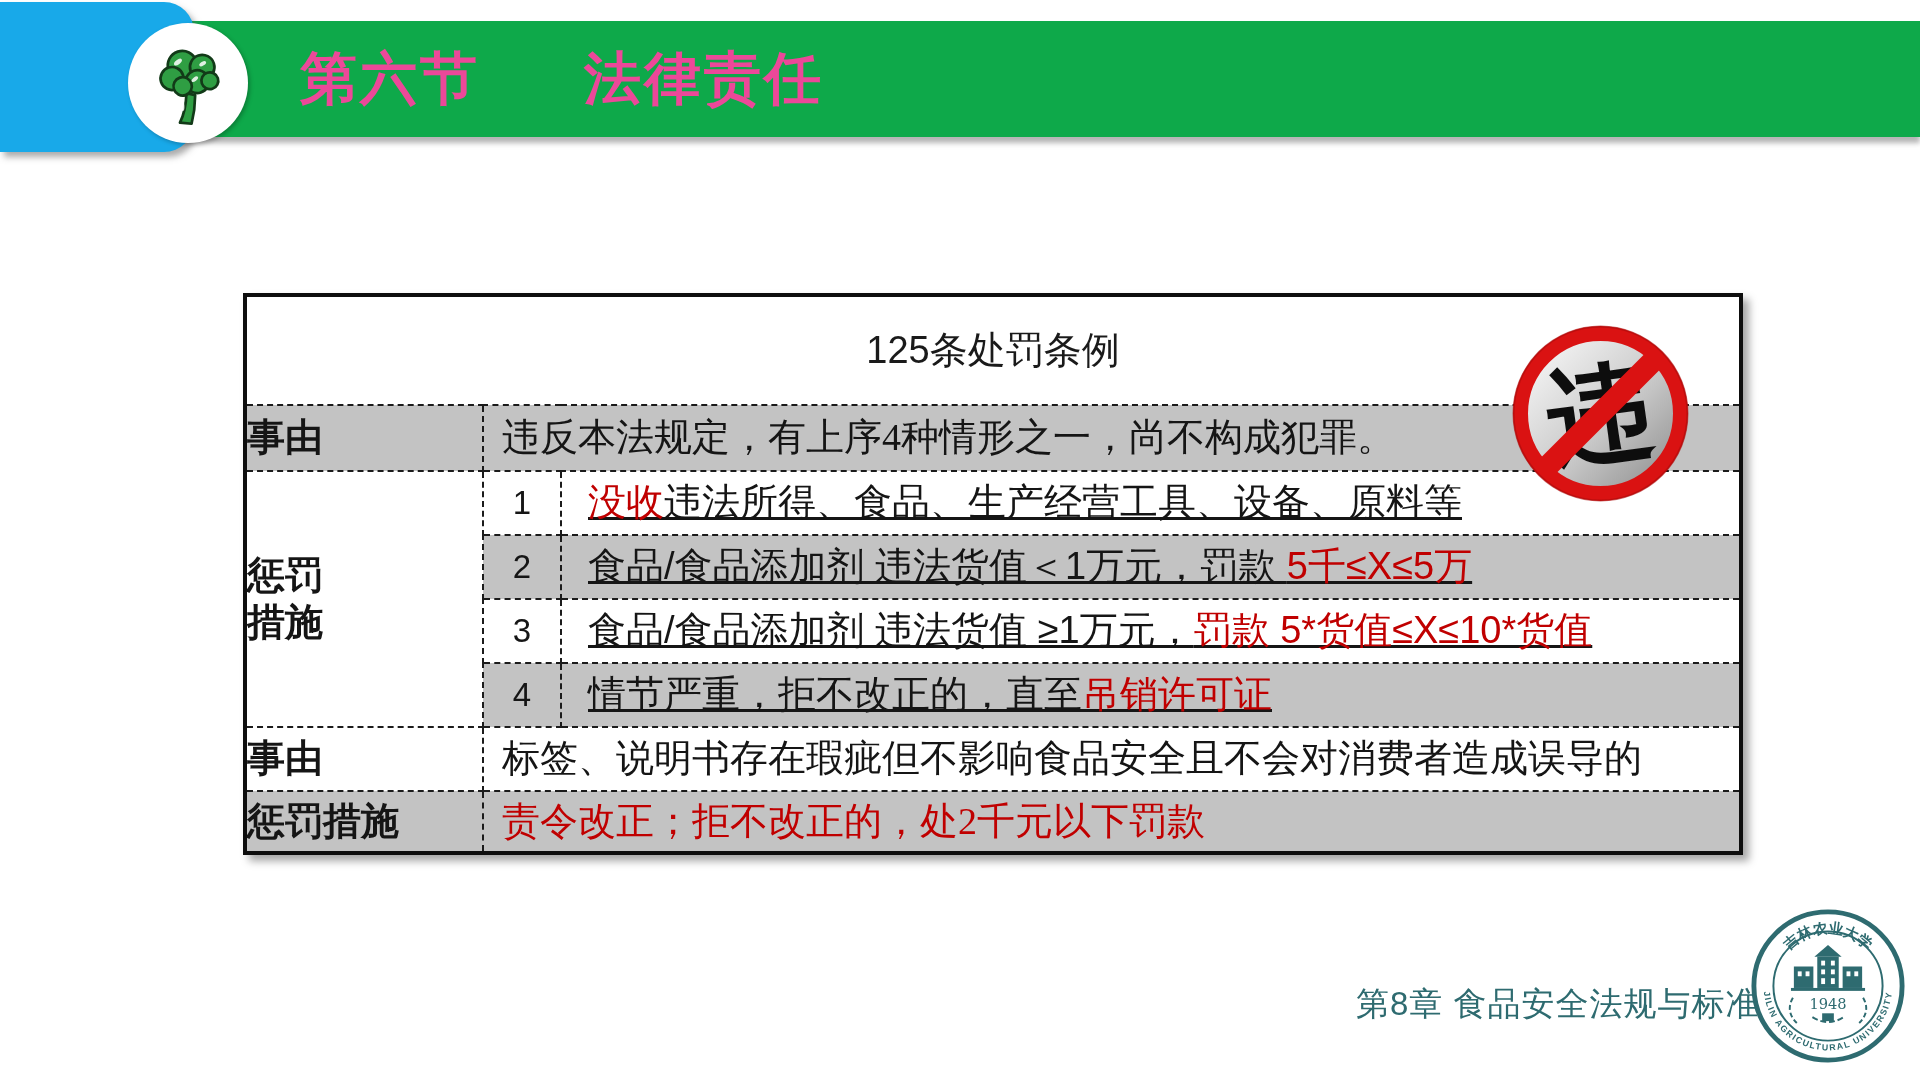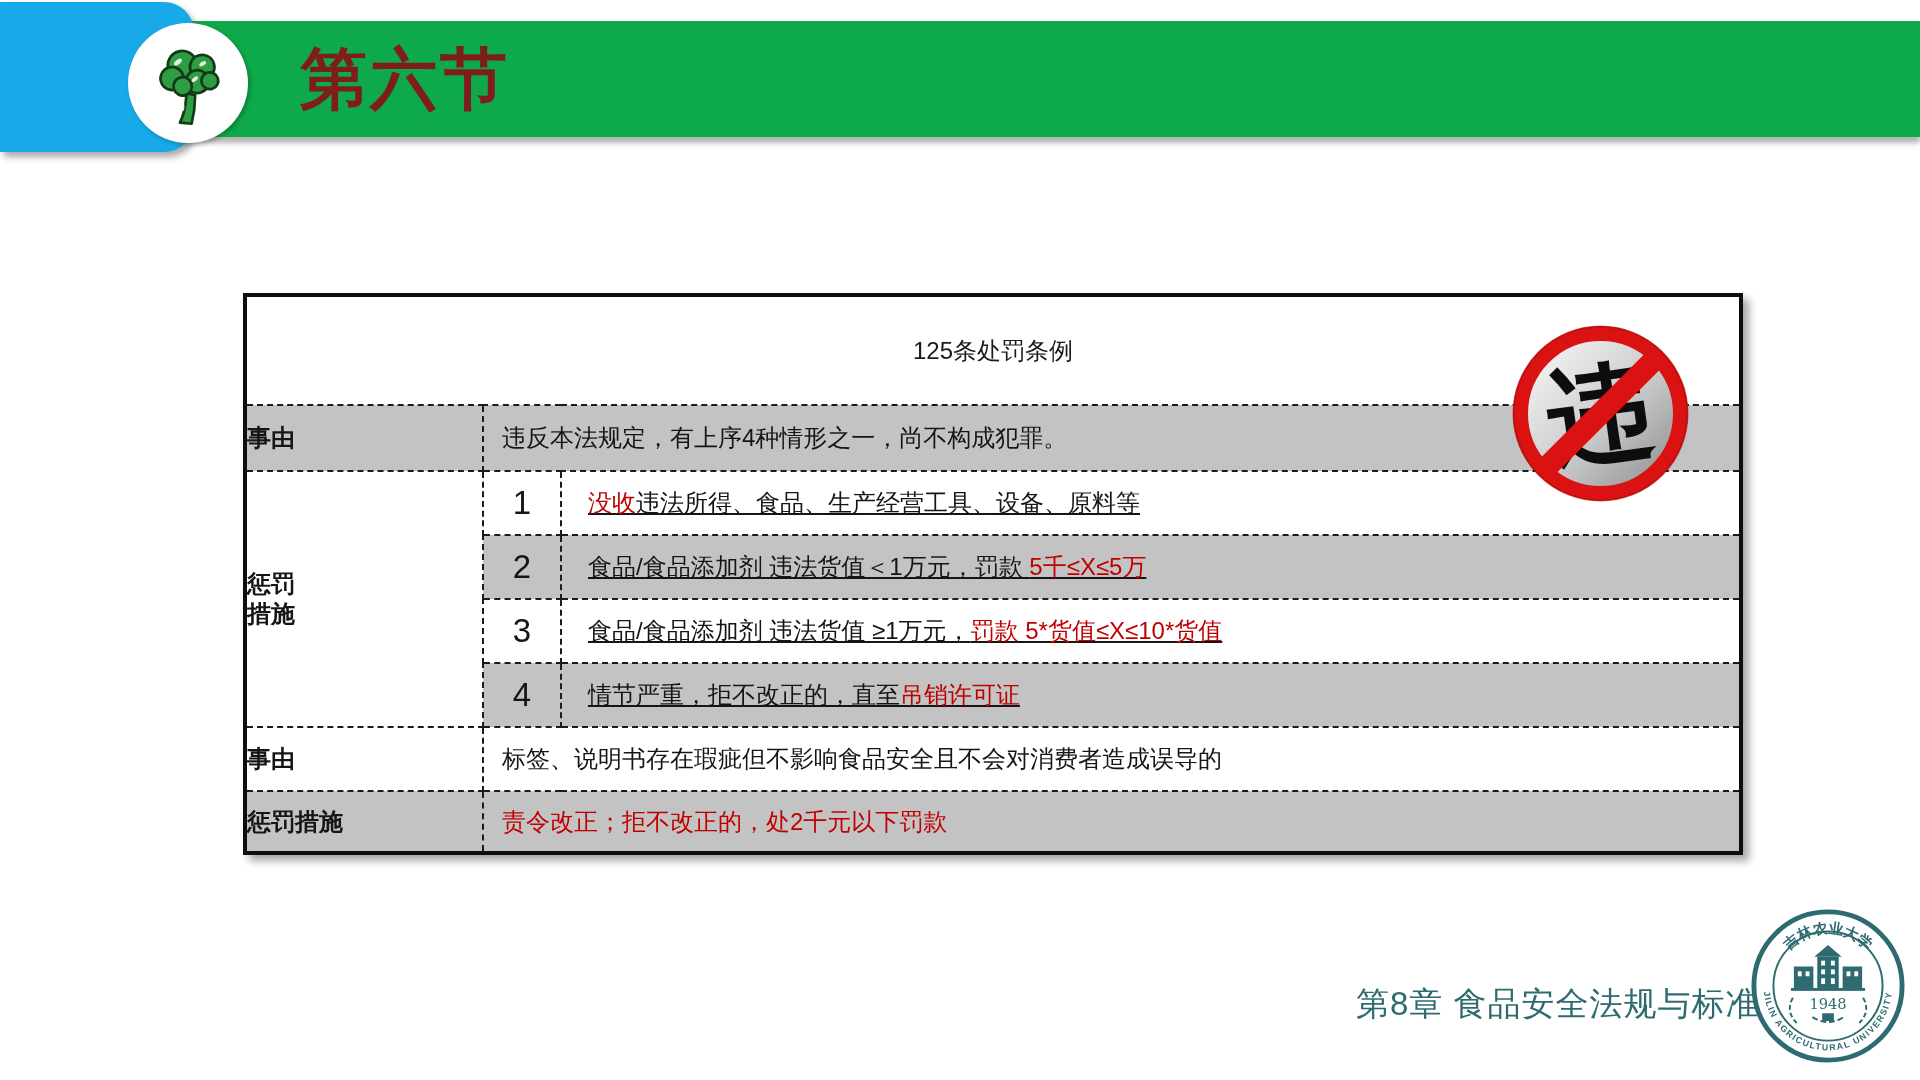--- a/index.html
+++ b/index.html
@@ -15,36 +15,36 @@
   .green-bar{position:absolute;left:170px;right:0;top:21px;height:116px;
     background:var(--green);box-shadow:0 6px 5px rgba(120,120,120,.55);z-index:1;}
   .blue-tab{position:absolute;left:0;top:2px;width:194px;height:150px;
     background:var(--blue);border-radius:0 30px 30px 0;
     box-shadow:4px 5px 6px rgba(90,90,90,.5);z-index:2;}
   .logo-circle{position:absolute;left:128px;top:23px;width:120px;height:120px;
     border-radius:50%;background:#fff;z-index:3;display:flex;align-items:center;
     justify-content:center;box-shadow:2px 2px 4px rgba(0,0,0,.25);}
   .logo-circle svg{width:92px;height:92px;}
   .header-title{position:absolute;left:300px;top:21px;height:116px;z-index:4;
-    display:flex;align-items:center;color:#7f1d1d;font-weight:700;font-size:67px;
+    display:flex;align-items:center;color:#ec4899;font-weight:700;font-size:57px;
     letter-spacing:3px;white-space:pre;justify-content:flex-end;}
   .header-title .gap{display:inline-block;width:104px;}
 
   
   .law-table{position:absolute;left:243px;top:293px;width:1500px;z-index:5;
     border-collapse:collapse;table-layout:fixed;background:#fff;
     box-shadow:6px 6px 8px rgba(0,0,0,.35);}
   .law-table td{border:2px dashed #1b1b1b;vertical-align:middle;
-    font-size:24px;line-height:1.25;}
+    font-size:38px;line-height:1.25;}
   .law-table{border:4px solid #0e0e0e;}
   .t-title{height:110px;text-align:center;font-size:38px;color:#1a1a1a;}
   td.lbl{text-align:left;font-weight:700;}
   td.num{text-align:center;font-size:33px;}
   td.cnt{padding-left:26px;text-decoration:underline;}
-  td.cnt2{padding-left:18px;}
+  td.cnt2{padding-left:18px;font-family:Liberation Serif, serif;}
   .gray{background:var(--gray);}
   .white{background:#ffffff;}
   .red, span.red{color:var(--red);}
   .row-h{height:64px;}
 
   
   .no-badge{position:absolute;left:1512px;top:325px;width:177px;height:177px;z-index:6;}
 
   
   .footer-chapter{position:absolute;left:1356px;top:982px;z-index:4;
@@ -70,21 +70,21 @@
         <circle cx="88" cy="66" r="11"></circle>
       </g>
       <g fill="#ffffff" opacity=".85" transform="rotate(-18 60 60)">
         <ellipse cx="56" cy="30" rx="6" ry="3" transform="rotate(-20 56 30)"></ellipse>
         <ellipse cx="86" cy="42" rx="5" ry="2.5" transform="rotate(-15 86 42)"></ellipse>
         <ellipse cx="70" cy="58" rx="5" ry="2.5" transform="rotate(-20 70 58)"></ellipse>
         <ellipse cx="44" cy="86" rx="2.5" ry="7" transform="rotate(15 44 86)"></ellipse>
       </g>
     </svg>
   </div>
-  <div class="header-title"><span>第六节</span><span class="gap"></span></div>
+  <div class="header-title"><span>第六节</span><span class="gap"></span><span>法律责任</span></div>
 
   <table class="law-table">
     <colgroup>
         <col style="width:238px">
         <col style="width:78px">
         <col>
       </colgroup>
     <tbody>
         <tr>
       <td class="t-title white" colspan="3">125条处罚条例</td>

